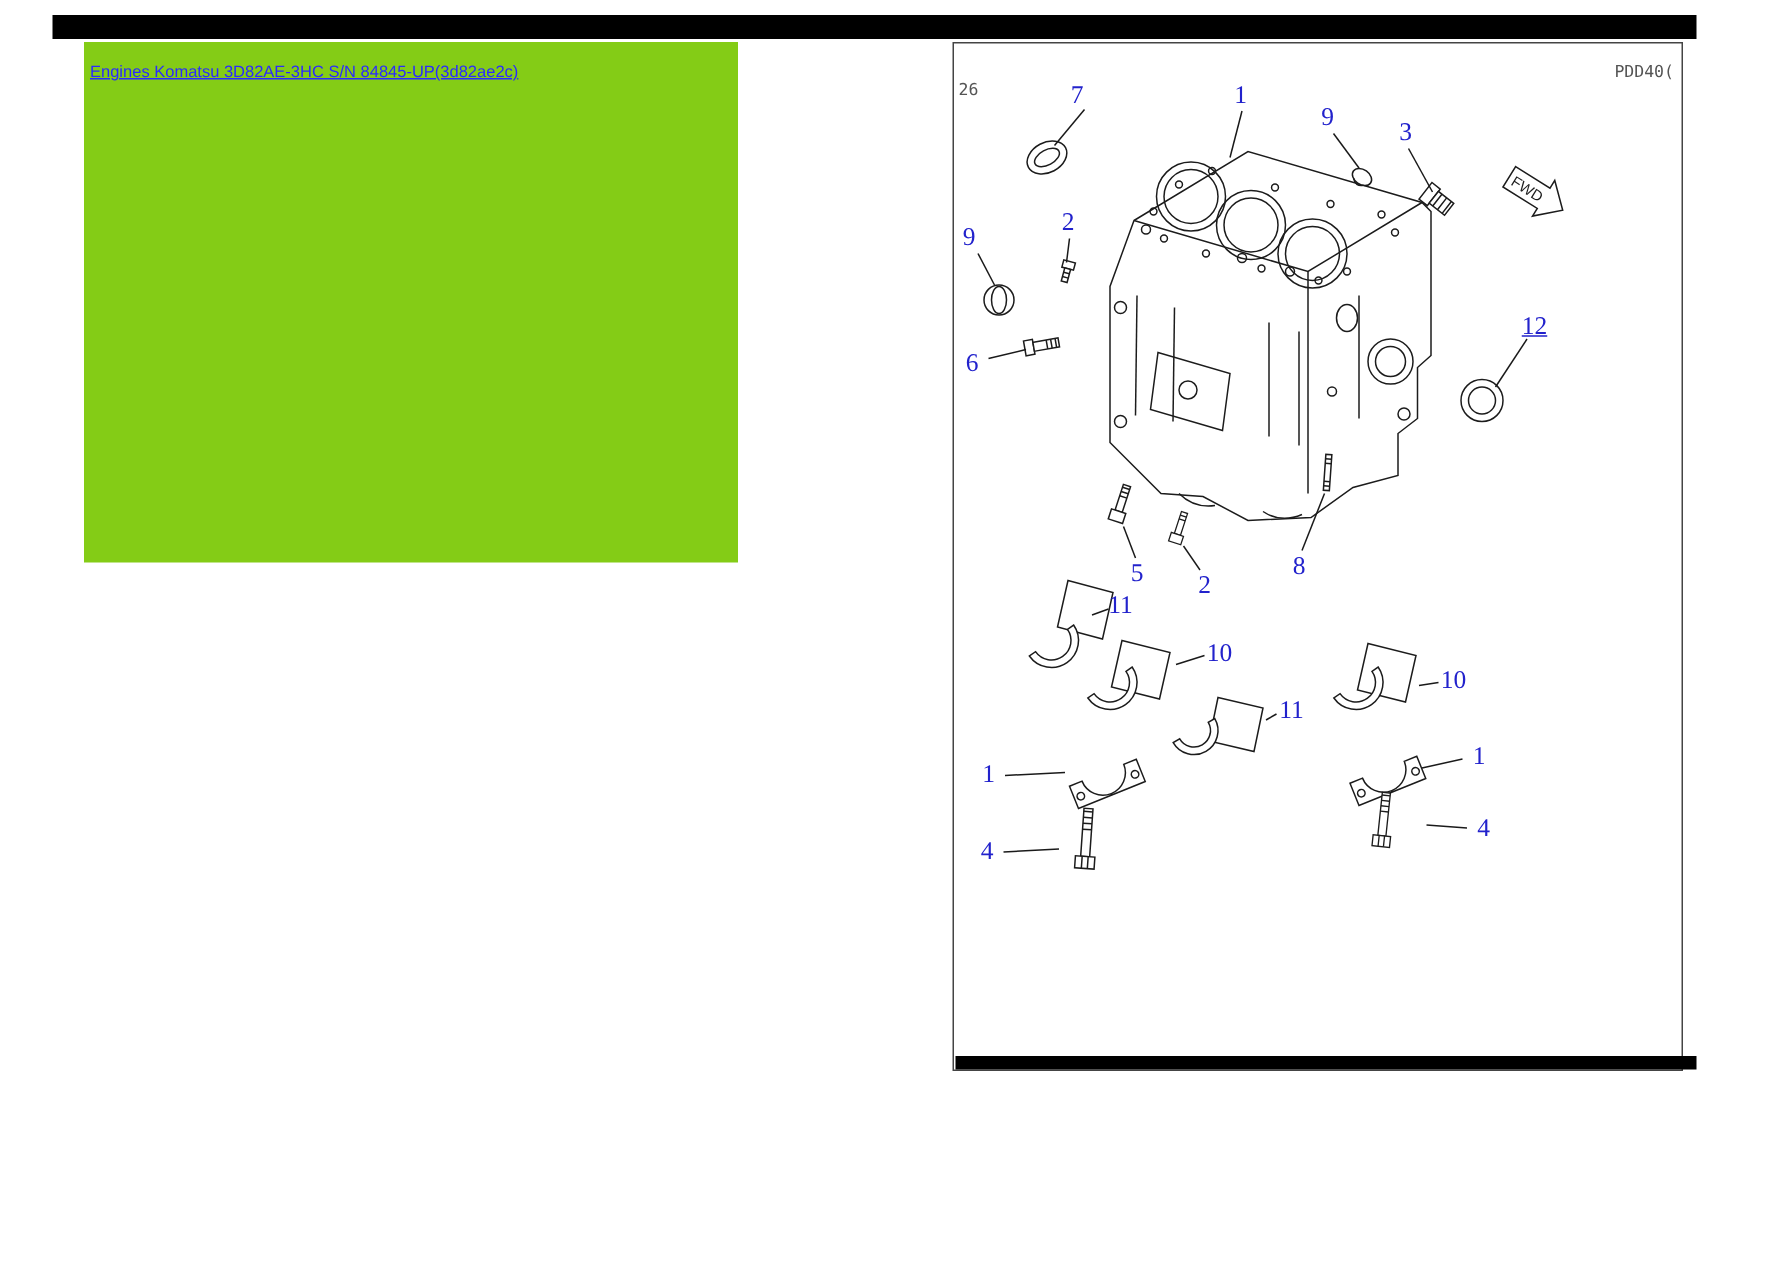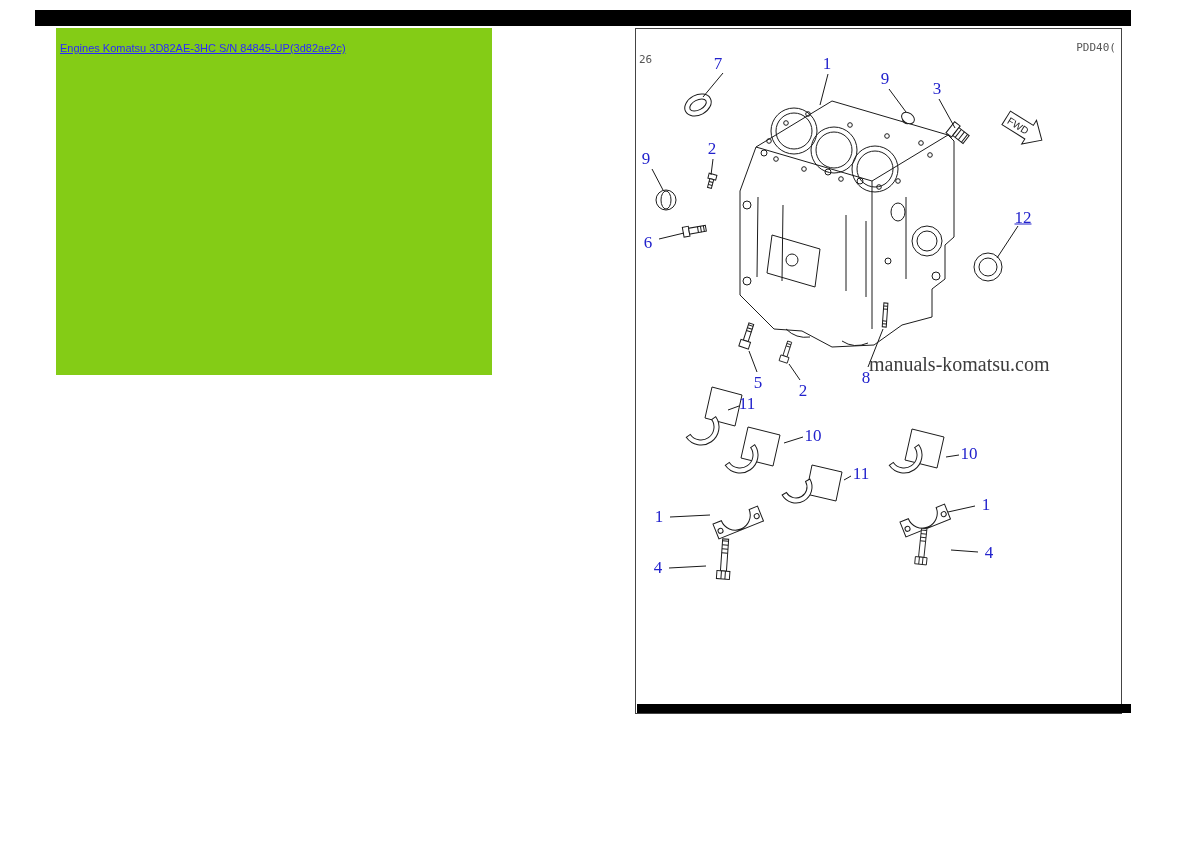--- a/index.html
+++ b/index.html
@@ -214,21 +214,20 @@
       <line x1="323" y1="426" x2="310" y2="428"></line>
       <line x1="215" y1="447" x2="208" y2="451"></line>
       <line x1="34" y1="488" x2="74" y2="486"></line>
       <line x1="339" y1="477" x2="312" y2="483"></line>
       <line x1="33" y1="539" x2="70" y2="537"></line>
       <line x1="342" y1="523" x2="315" y2="521"></line>
     </svg>
 
   <span class="corner corner-left">26</span>
   <span class="corner corner-right">PDD40(</span>
-  <span class="watermark">manuals-komatsu.com</span>
 <span class="callout" style="left: 82px; top: 34px; color: rgb(34, 34, 204);">7</span>
     <span class="callout" style="left: 191px; top: 34px; color: rgb(34, 34, 204);">1</span>
     <span class="callout" style="left: 249px; top: 49px; color: rgb(34, 34, 204);">9</span>
     <span class="callout" style="left: 301px; top: 59px; color: rgb(34, 34, 204);">3</span>
     <span class="callout" style="left: 10px; top: 129px; color: rgb(34, 34, 204);">9</span>
     <span class="callout" style="left: 76px; top: 119px; color: rgb(34, 34, 204);">2</span>
     <span class="callout" style="left: 12px; top: 213px; color: rgb(34, 34, 204);">6</span>
     <span class="callout" style="left: 387px; top: 188px; color: rgb(34, 34, 204); text-decoration: underline;">12</span>
     <span class="callout" style="left: 122px; top: 353px; color: rgb(34, 34, 204);">5</span>
     <span class="callout" style="left: 167px; top: 361px; color: rgb(34, 34, 204);">2</span>

